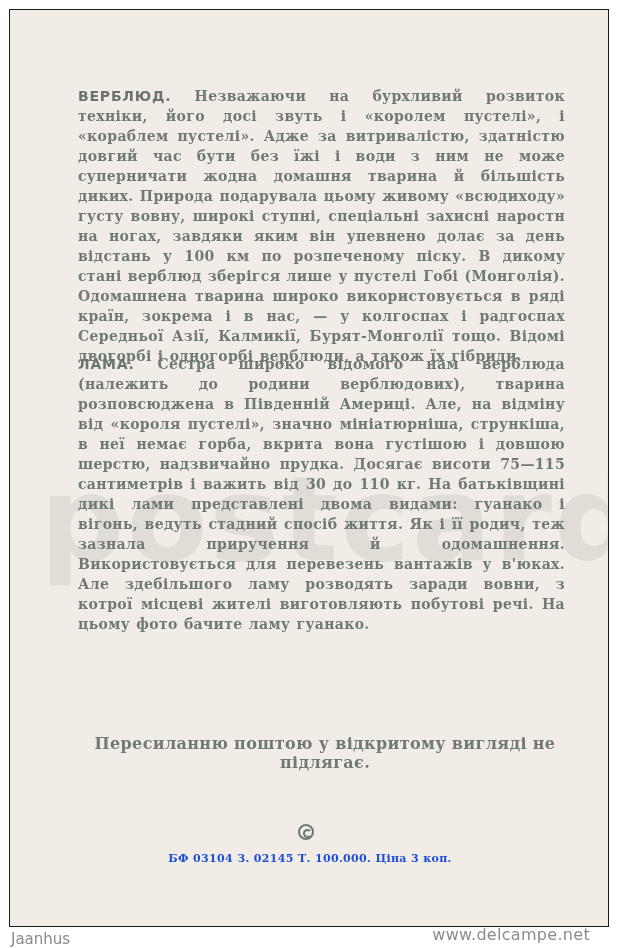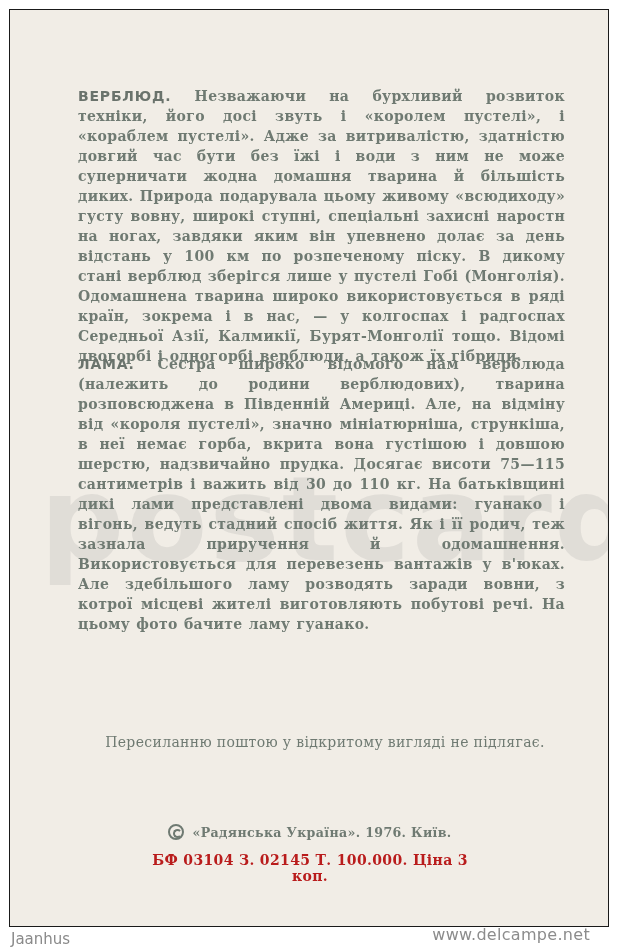--- a/index.html
+++ b/index.html
@@ -56,22 +56,22 @@
       letter-spacing: 0.8px;
     }
     .p1 { top: 76px; }
     .p2 { top: 344px; }
     .notice {
       position: absolute;
       left: 90px;
       top: 734px;
       width: 470px;
       text-align: center;
-      font-size: 14px;
-      font-weight: normal;
+      font-size: 16px;
+      font-weight: bold;
       color: #6f7a72;
       letter-spacing: 0.35px;
     }
     .pub {
       position: absolute;
       left: 140px;
       top: 824px;
       width: 340px;
       text-align: center;
       font-size: 12.6px;
@@ -100,23 +100,23 @@
       border: 2px solid #6f7a72;
       border-right-color: transparent;
       border-radius: 50%;
     }
     .printinfo {
       position: absolute;
       left: 140px;
       top: 852px;
       width: 340px;
       text-align: center;
-      font-size: 14px;
+      font-size: 11px;
       font-weight: bold;
-      color: #b91c1c;
+      color: #1d4ed8;
       letter-spacing: 0.35px;
     }
     .footer-left {
       position: absolute;
       left: 11px;
       top: 930px;
       font-family: "DejaVu Sans", sans-serif;
       font-size: 15px;
       color: #8a8a8a;
     }
@@ -144,19 +144,19 @@
 
   <div class="para p2">
     <span class="lead">ЛАМА.</span>
     <span>Сестра широко відомого нам верблюда (належить до родини верблюдових), тварина розповсюджена в Південній Америці. Але, на відміну від «короля пустелі», значно мініатюрніша, стрункіша, в неї немає горба, вкрита вона густішою і довшою шерстю, надзвичайно прудка. Досягає висоти 75—115 сантиметрів і важить від 30 до 110 кг. На батьківщині дикі лами представлені двома видами: гуанако і вігонь, ведуть стадний спосіб життя. Як і її родич, теж зазнала приручення й одомашнення. Використовується для перевезень вантажів у в'юках. Але здебільшого ламу розводять заради вовни, з котрої місцеві жителі виготовляють побутові речі. На цьому фото бачите ламу гуанако.</span>
   </div>
 </div>
 
 <div class="notice">Пересиланню поштою у відкритому вигляді не підлягає.</div>
 
 <div class="pub">
-  <span class="copyright"></span><span>«Радянська Україна». 1976. Київ.</span>
+  <span class="copyright"></span>
 </div>
 
 <div class="printinfo">БФ 03104 З. 02145 Т. 100.000. Ціна 3 коп.</div>
 
 <div class="footer-left">Jaanhus</div>
 <div class="footer-right">www.delcampe.net</div>
 
 </body></html>

